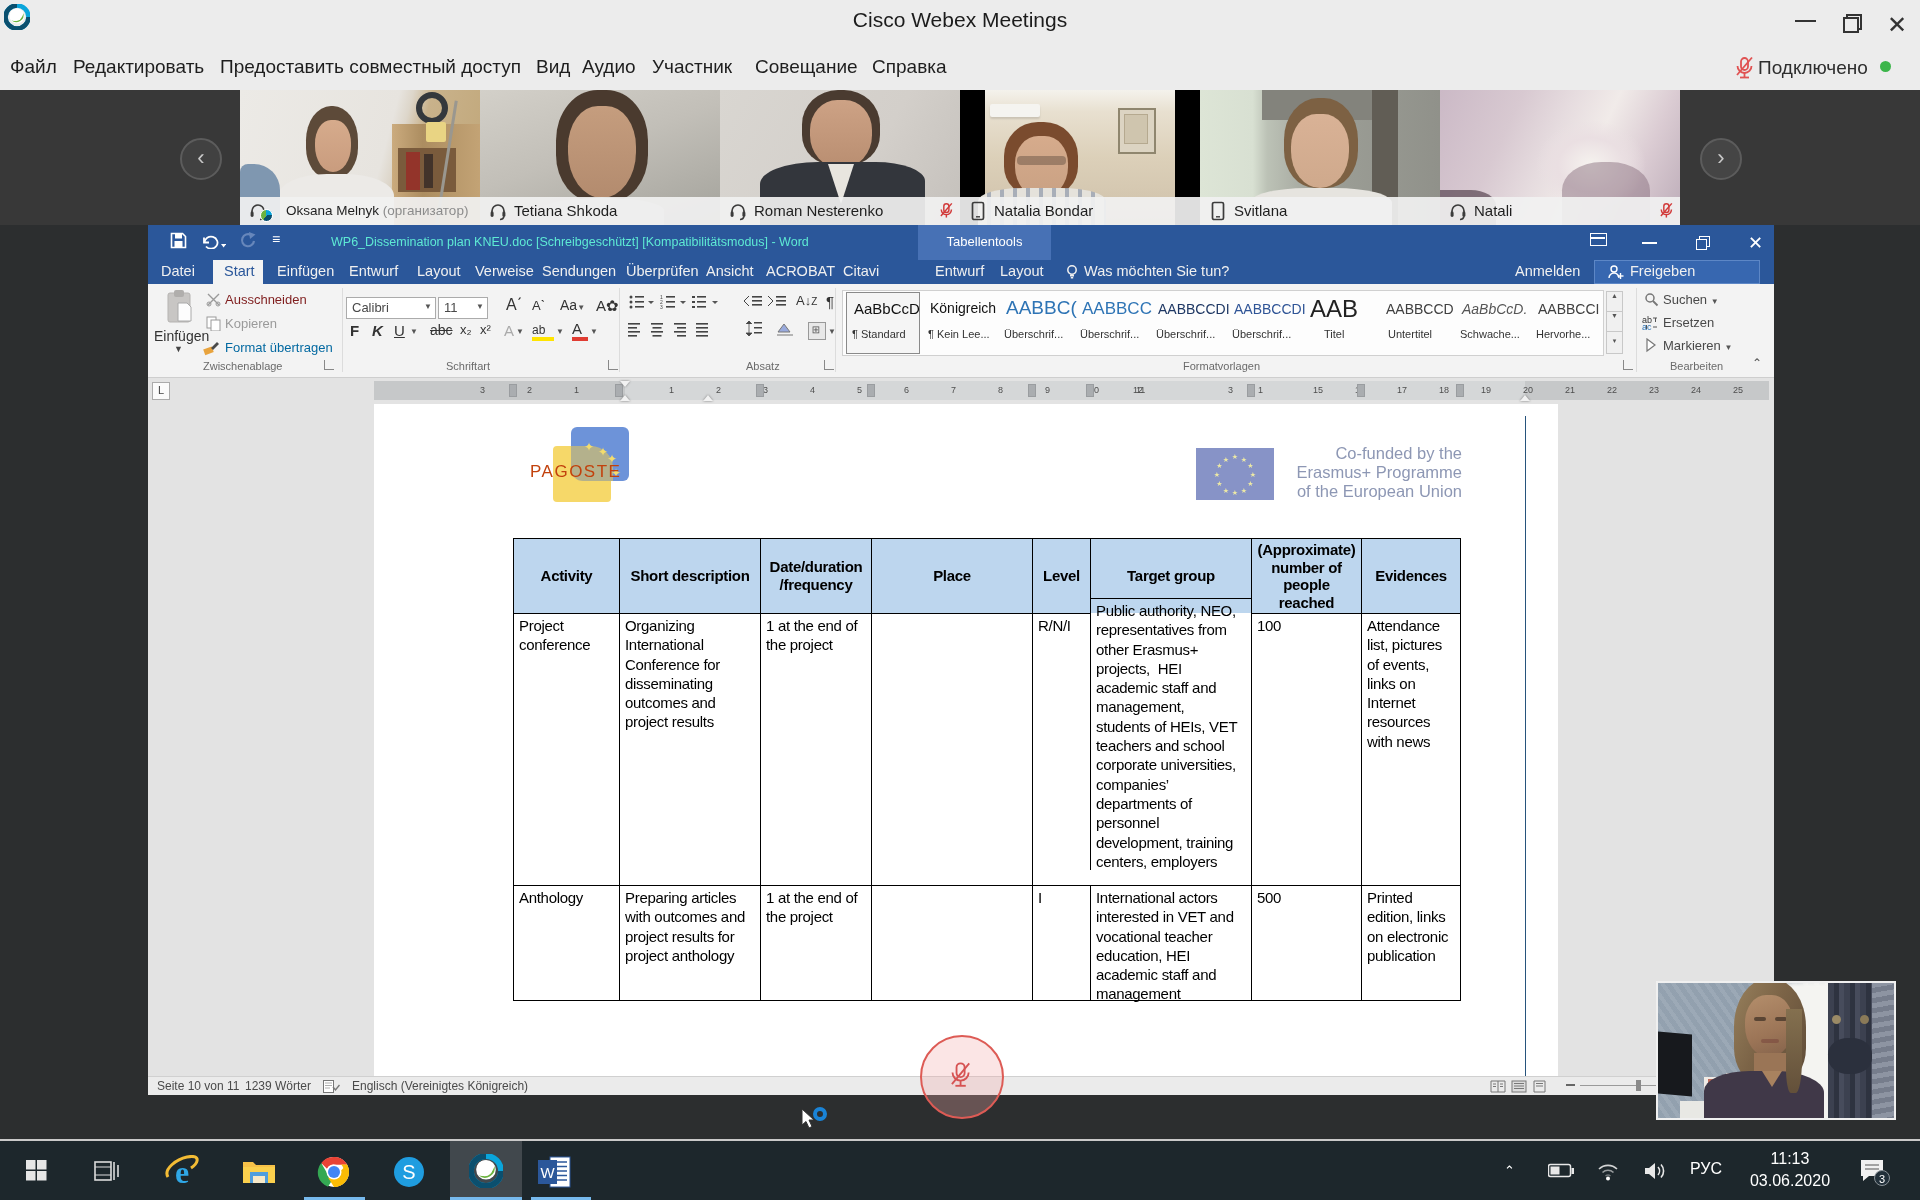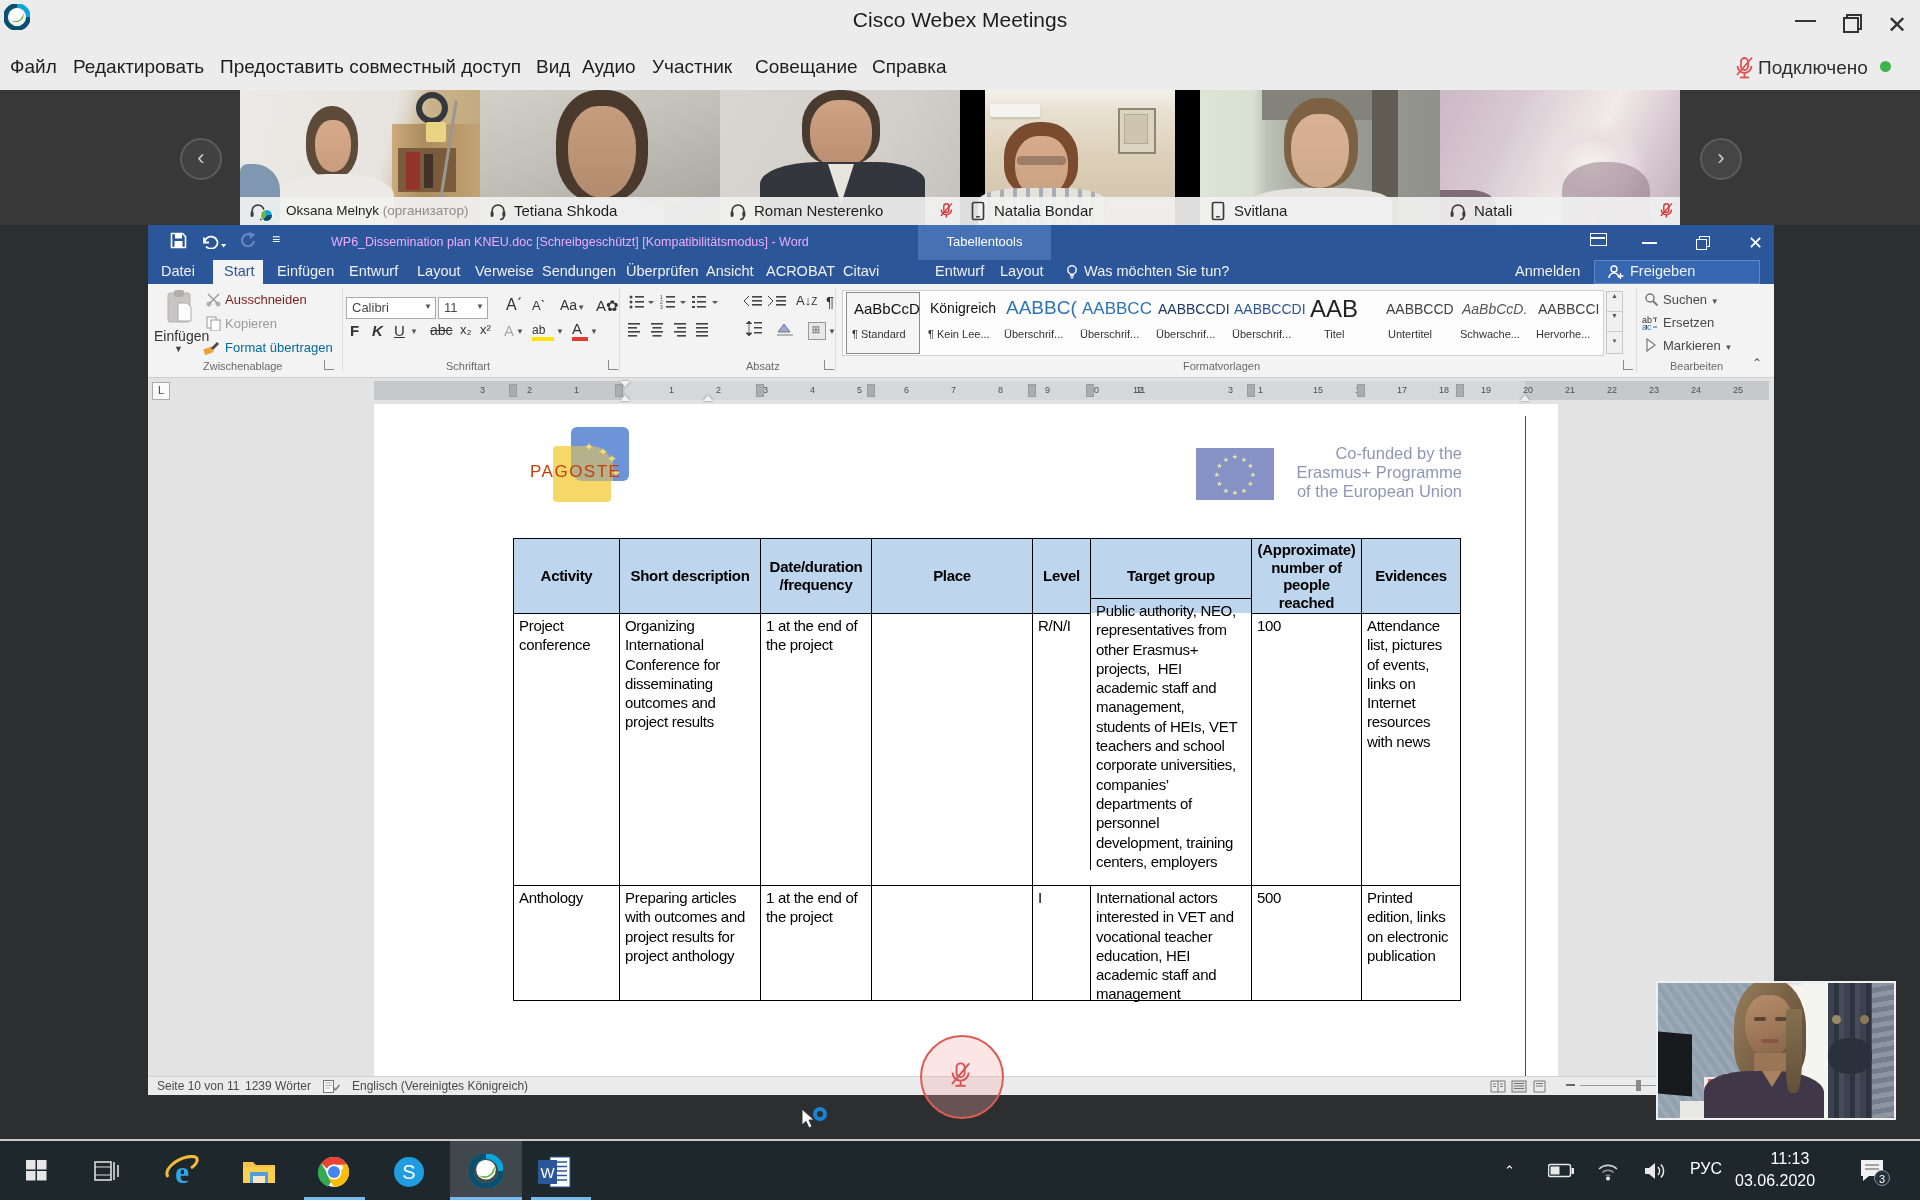--- a/index.html
+++ b/index.html
@@ -57,21 +57,21 @@
     <svg class="abs" style="left:52px;top:9px;" width="26" height="15" viewBox="0 0 26 15">
       <path d="M4 3.5 v5 h5" fill="none" stroke="#fff" stroke-width="1.8"></path>
       <path d="M4.5 8.5 a6.5 6 0 1 1 1.5 4" fill="none" stroke="#fff" stroke-width="1.8"></path>
       <path d="M21 10 l2.6 3.4 l2.6 -3.4 z" fill="#fff"></path>
     </svg>
     <svg class="abs" style="left:92px;top:7px;" width="17" height="17" viewBox="0 0 17 17">
       <path d="M14 9 a6 6 0 1 1 -3 -6" fill="none" stroke="#6787bb" stroke-width="2.2"></path>
       <path d="M9 0 L15.5 2.5 L10 7 Z" fill="#6787bb"></path>
     </svg>
     <div class="abs" style="left:124px;top:6px;color:#fff;font-size:14px;">≡</div>
-    <div class="abs" style="left:183px;top:10px;color:#f0abfc;font-size:12.5px;white-space:nowrap;">WP6_Dissemination plan KNEU.doc [Schreibgeschützt] [Kompatibilitätsmodus] - Word</div>
+    <div class="abs" style="left:183px;top:10px;color:#5eead4;font-size:12.5px;white-space:nowrap;">WP6_Dissemination plan KNEU.doc [Schreibgeschützt] [Kompatibilitätsmodus] - Word</div>
     <div class="abs" style="left:770px;top:0;width:133px;height:35px;background:#4771b5;color:#fff;font-size:13px;text-align:center;line-height:33px;">Tabellentools</div>
 
     <div class="abs" style="left:1442px;top:8px;width:15px;height:11px;border:1.5px solid #fff;"></div>
     <div class="abs" style="left:1443px;top:12px;width:14px;height:1.5px;background:#fff;"></div>
     <div class="abs" style="left:1494px;top:17px;width:15px;height:2px;background:#fff;"></div>
     <div class="abs" style="left:1551px;top:11px;width:9px;height:9px;border:1.5px solid #fff;background:#2b579a;"></div>
     <div class="abs" style="left:1548px;top:14px;width:9px;height:9px;border:1.5px solid #fff;background:#2b579a;"></div>
     <div class="abs" style="left:1600px;top:7px;font-size:18px;color:#fff;font-weight:300;">✕</div>
   </div>
   <div class="abs" id="wtabs">
@@ -739,20 +739,20 @@
       <path d="M9.5 15 a4 4 0 0 1 5 0" opacity="0.4"></path>
     </g>
     <circle cx="12" cy="17.5" r="2" fill="#fff"></circle>
   </svg>
   <svg class="abs" style="left:1643px;top:20px;" width="24" height="20" viewBox="0 0 24 20">
     <path d="M2 7 h4 l6 -5 v16 l-6 -5 h-4 z" fill="#e8e8e8"></path>
     <path d="M15 6 a6 6 0 0 1 0 8 M18 3.5 a9.5 9.5 0 0 1 0 13" stroke="#e8e8e8" fill="none" stroke-width="1.6"></path>
   </svg>
   <div class="tray" style="left:1690px;top:19px;font-size:16px;">РУС</div>
   <div class="tray" style="left:1750px;top:9px;width:80px;text-align:center;font-size:16px;">11:13</div>
-  <div class="tray" style="left:1735px;top:31px;width:110px;font-size:16px;">03.06.2020</div>
+  <div class="tray" style="left:1735px;top:31px;width:110px;text-align:center;font-size:16px;">03.06.2020</div>
   <svg class="abs" style="left:1860px;top:18px;" width="30" height="28" viewBox="0 0 30 28">
     <path d="M1 1 h22 v16 h-14 l-6 5 v-5 h-2 z" fill="#f0f0f0"></path>
     <path d="M5 6 h14 M5 10 h14" stroke="#888" stroke-width="1.4"></path>
     <circle cx="22" cy="19" r="7.5" fill="#22303a" stroke="#8a9298" stroke-width="1"></circle>
     <text x="22" y="24" font-size="11" fill="#fff" text-anchor="middle">3</text>
   </svg>
 </div>
 
 </body></html>

